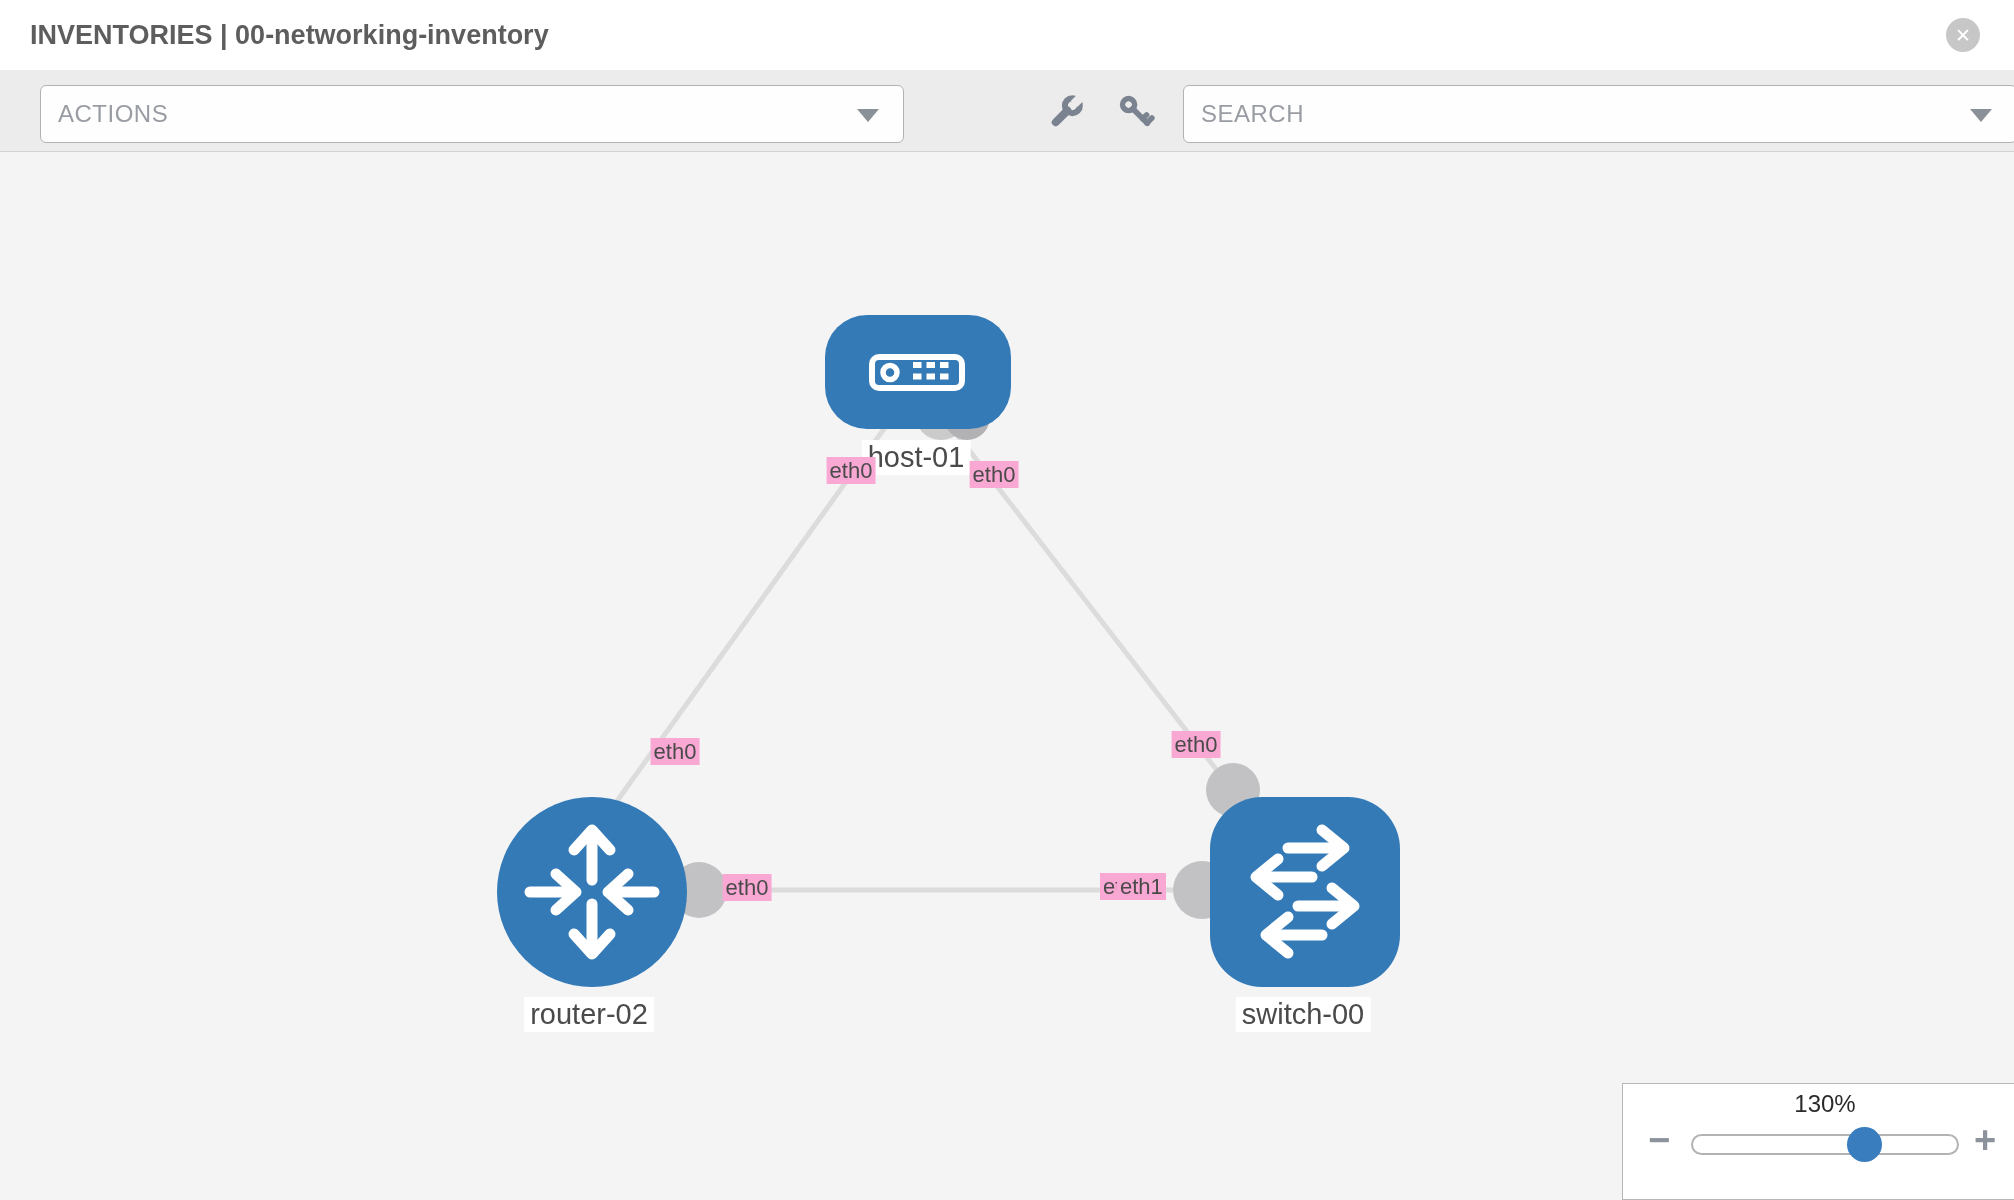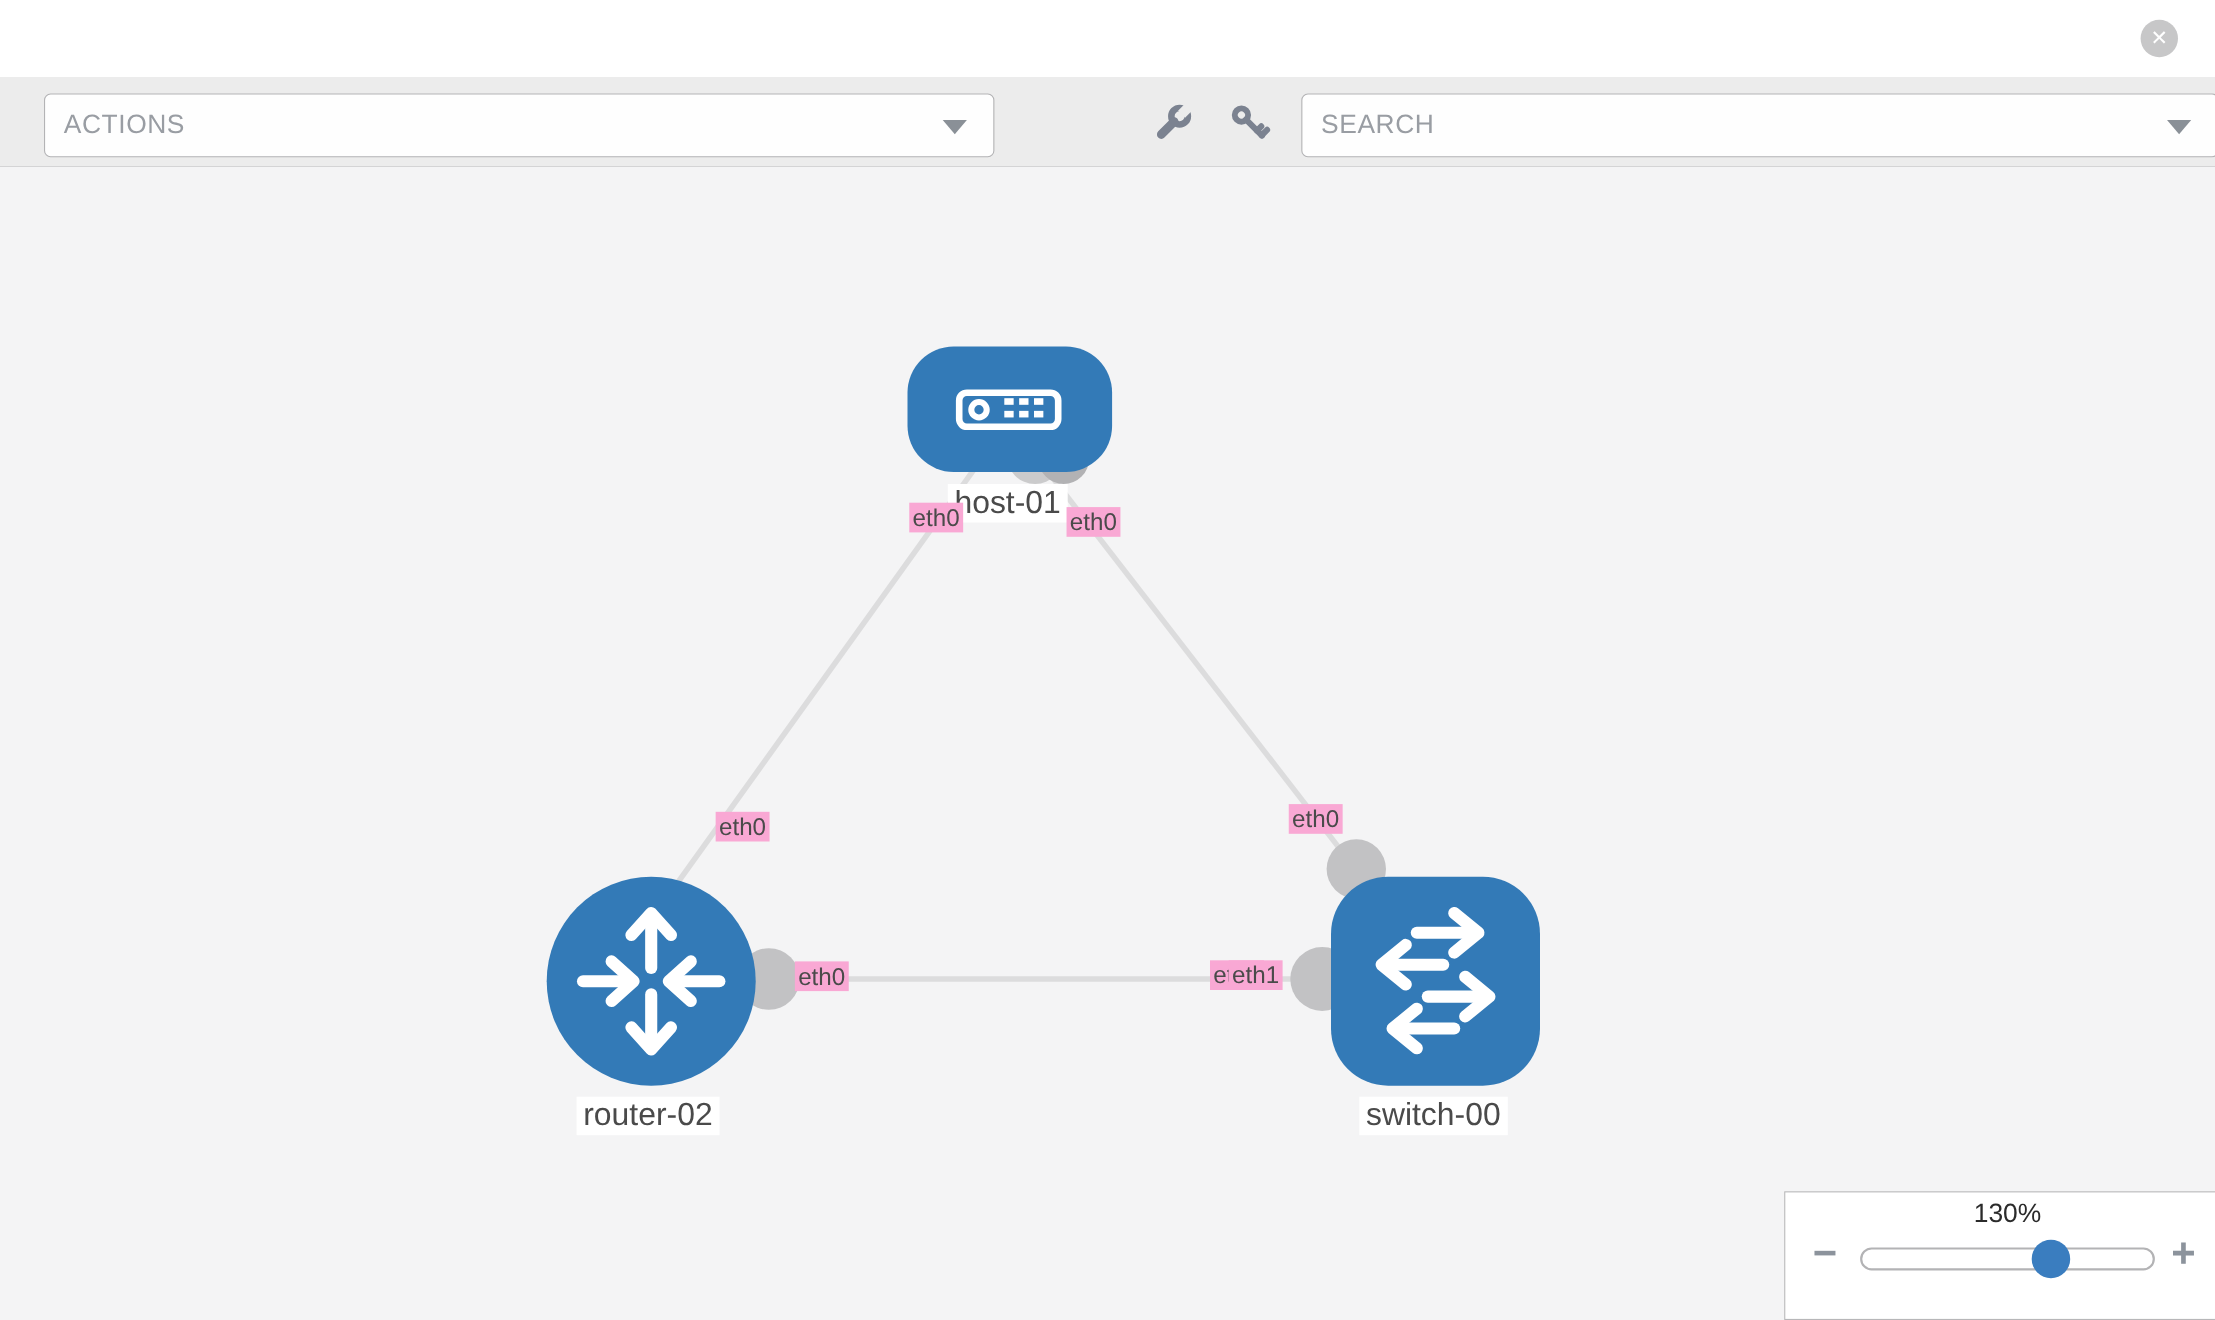--- a/index.html
+++ b/index.html
@@ -46,20 +46,21 @@
   .zoom-plus{left:348px;}
   .zoom-track{position:absolute;left:68px;top:50px;width:268px;height:21px;background:#fff;
     border:2px solid #b3b3b5;border-radius:12px;box-sizing:border-box;cursor:pointer;}
   .zoom-thumb{position:absolute;left:224px;top:43px;width:35px;height:35px;border-radius:50%;
     background:var(--slider_thumb,#3a7dbf);cursor:grab;}
 </style>
 </head>
 <body>
 
 <div class="hdr">
+  <div class="hdr-title">INVENTORIES | 00-networking-inventory</div>
   <div class="close-btn">
     <span>✕</span>
   </div>
 </div>
 
 <div class="tb">
   <div class="sel sel-actions">
     <span class="sel-text">ACTIONS</span>
     <span class="chev"></span>
   </div>

